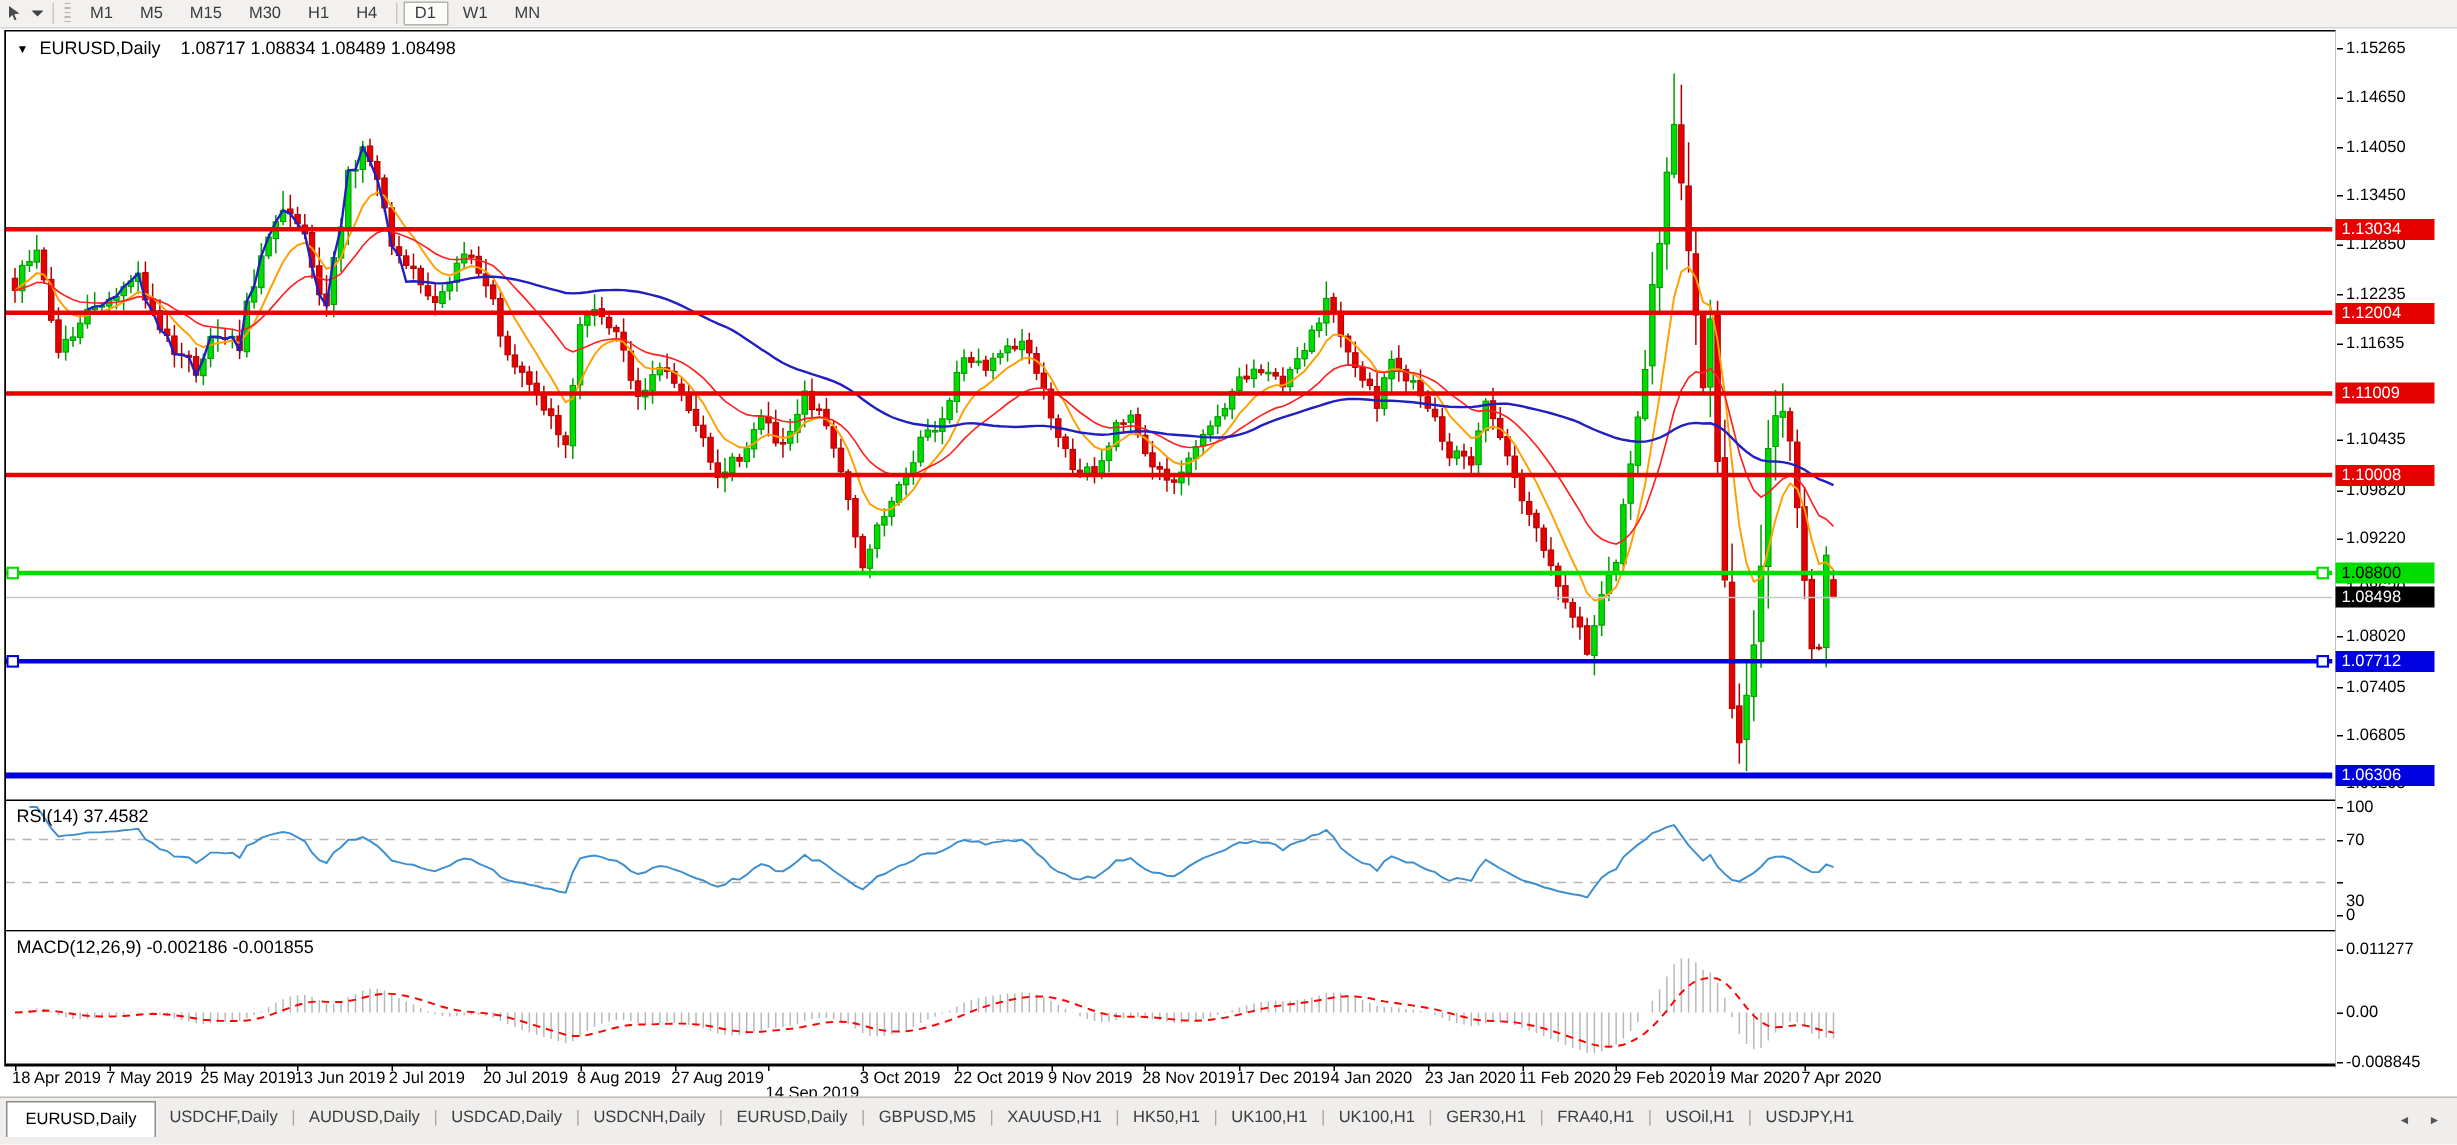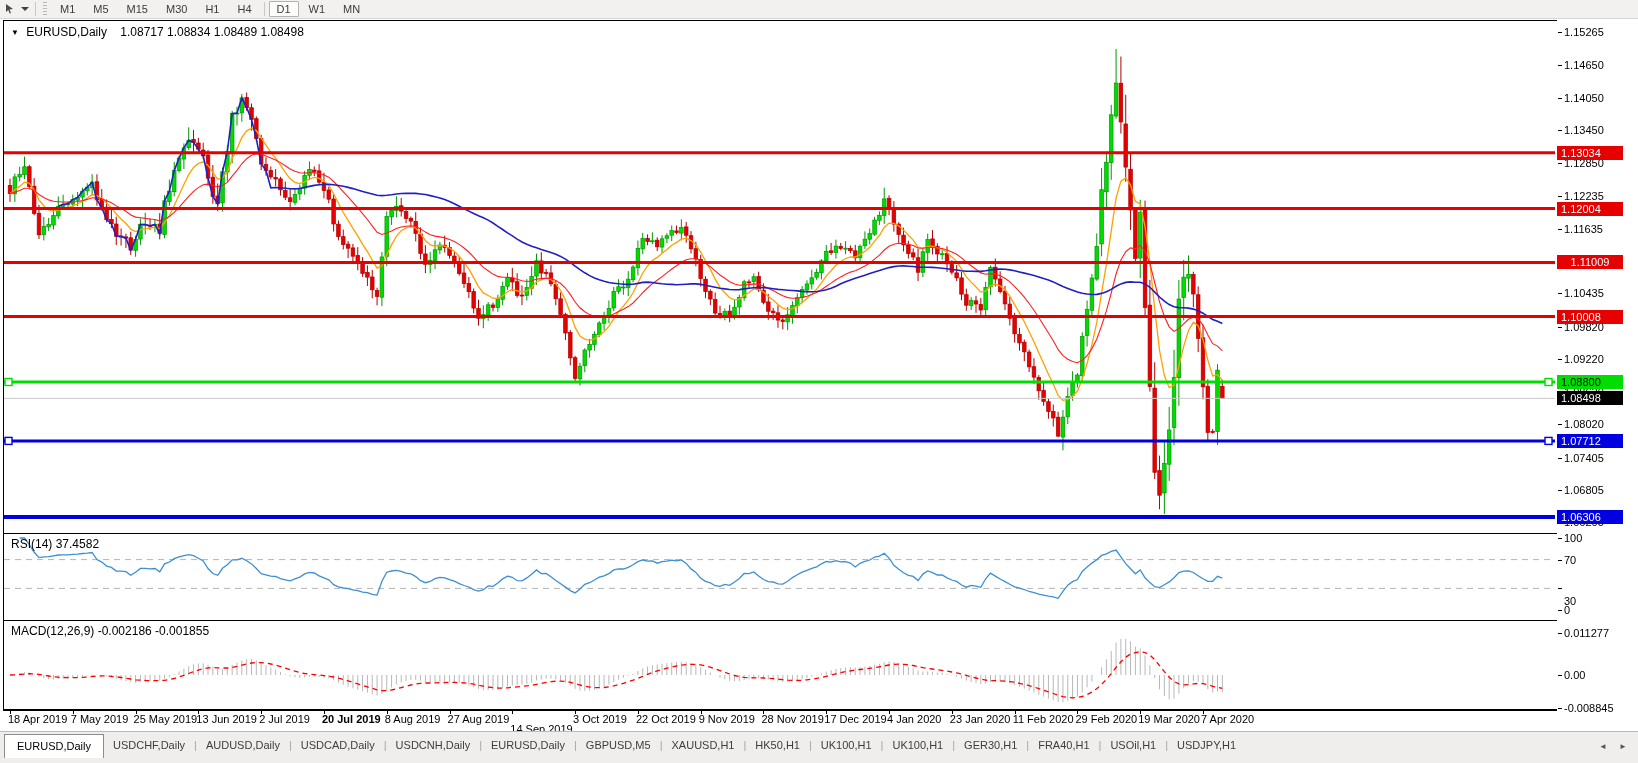--- a/index.html
+++ b/index.html
@@ -1398,21 +1398,21 @@
     <div class="axis-tick" style="top: 404.231px;"></div>
     <div class="axis-label" style="top: 397.231px;">1.08020</div>
     <div class="axis-tick" style="top: 437.528px;"></div>
     <div class="axis-label" style="top: 430.528px;">1.07405</div>
     <div class="axis-tick" style="top: 470.013px;"></div>
     <div class="axis-label" style="top: 463.013px;">1.06805</div>
     <div class="axis-tick" style="top: 502.498px;"></div>
     <div class="axis-label" style="top: 495.498px;">1.06205</div>
     <div class="price-tag" style="top: 125.763px; background: rgb(230, 0, 0); color: rgb(255, 255, 255);">1.13034</div>
     <div class="price-tag" style="top: 181.53px; background: rgb(230, 0, 0); color: rgb(255, 255, 255);">1.12004</div>
-    <div class="price-tag" style="top: 235.401px; background: rgb(230, 0, 0); color: rgb(255, 255, 255); text-align: center;">1.11009</div>
+    <div class="price-tag" style="top: 235.401px; background: rgb(230, 0, 0); color: rgb(255, 255, 255);">1.11009</div>
     <div class="price-tag" style="top: 289.597px; background: rgb(230, 0, 0); color: rgb(255, 255, 255);">1.10008</div>
     <div class="price-tag" style="top: 355px; background: rgb(0, 221, 0); color: rgb(0, 0, 0);">1.08800</div>
     <div class="price-tag" style="top: 413.906px; background: rgb(0, 0, 224); color: rgb(255, 255, 255);">1.07712</div>
     <div class="price-tag" style="top: 490.03px; background: rgb(0, 0, 224); color: rgb(255, 255, 255);">1.06306</div>
     <div class="price-tag" style="top: 371.351px; background: rgb(0, 0, 0); color: rgb(255, 255, 255);">1.08498</div>
     <div class="axis-tick" style="top: 518px;"></div>
     <div class="axis-label" style="top: 511px;">100</div>
     <div class="axis-tick" style="top: 539.6px;"></div>
     <div class="axis-label" style="top: 532.6px;">70</div>
     <div class="axis-tick" style="top: 568.4px;"></div>
@@ -1432,21 +1432,21 @@
     <div class="date-label" style="left: 8px;">18 Apr 2019</div>
     <div class="date-tick" style="left: 72.79px;"></div>
     <div class="date-label" style="left: 70.79px;">7 May 2019</div>
     <div class="date-tick" style="left: 135.58px;"></div>
     <div class="date-label" style="left: 133.58px;">25 May 2019</div>
     <div class="date-tick" style="left: 198.37px;"></div>
     <div class="date-label" style="left: 196.37px;">13 Jun 2019</div>
     <div class="date-tick" style="left: 261.16px;"></div>
     <div class="date-label" style="left: 259.16px;">2 Jul 2019</div>
     <div class="date-tick" style="left: 323.95px;"></div>
-    <div class="date-label" style="left: 321.95px; font-weight: bold;">20 Jul 2019</div>
+    <div class="date-label" style="left: 321.95px;">20 Jul 2019</div>
     <div class="date-tick" style="left: 386.74px;"></div>
     <div class="date-label" style="left: 384.74px;">8 Aug 2019</div>
     <div class="date-tick" style="left: 449.53px;"></div>
     <div class="date-label" style="left: 447.53px;">27 Aug 2019</div>
     <div class="date-tick" style="left: 512.32px;"></div>
     <div class="date-label" style="left: 510.32px; margin-top: 10px;">14 Sep 2019</div>
     <div class="date-tick" style="left: 575.11px;"></div>
     <div class="date-label" style="left: 573.11px;">3 Oct 2019</div>
     <div class="date-tick" style="left: 637.9px;"></div>
     <div class="date-label" style="left: 635.9px;">22 Oct 2019</div>

